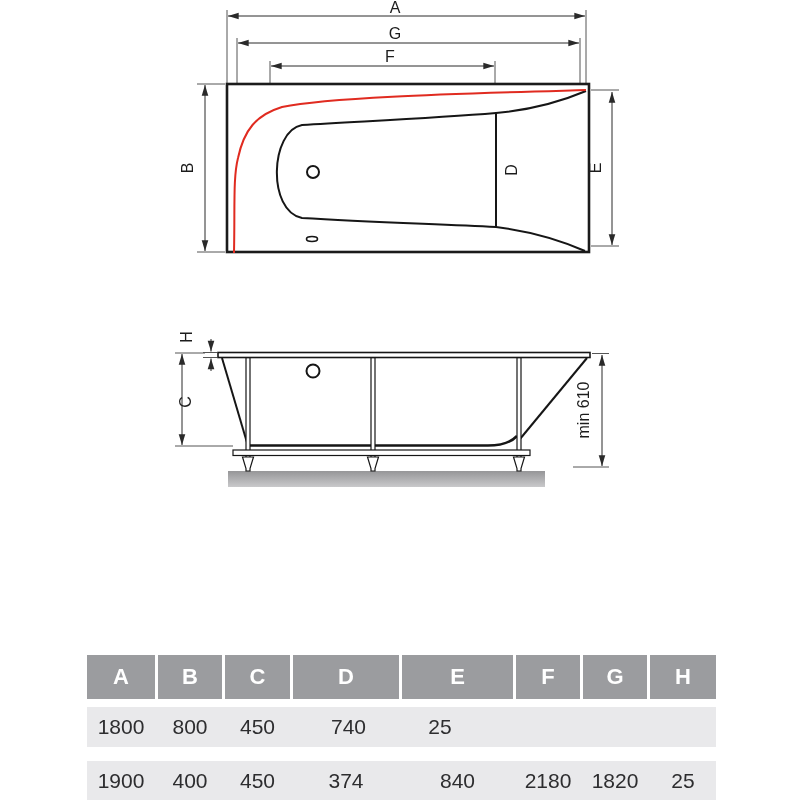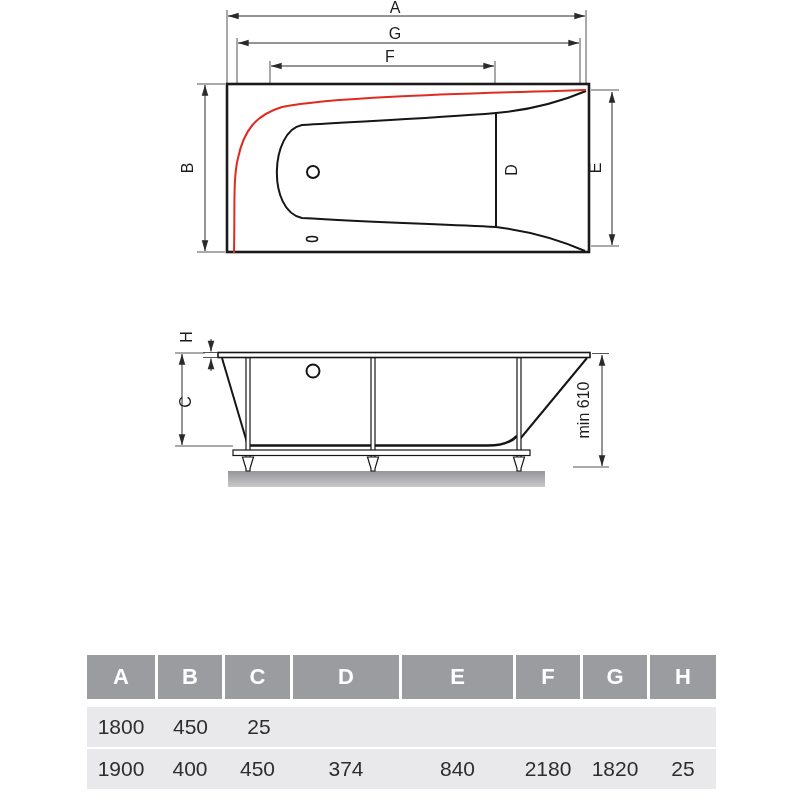--- a/index.html
+++ b/index.html
@@ -8,21 +8,21 @@
   svg{position:absolute;left:0;top:0;}
   svg text{font-family:"Liberation Sans", sans-serif;fill:#1c1c1c;}
   .dimtext{font-size:16px;}
   .mintext{font-size:16px;}
 
   
   .spec-table{position:absolute;left:87px;top:655px;width:629px;}
   .thead{display:flex;gap:3px;height:44px;margin-bottom:8px;}
   .hcell{background:#9b9c9f;color:#ffffff;display:flex;align-items:center;justify-content:center;
          font-size:22px;font-weight:bold;}
-  .trow{display:flex;gap:3px;height:40px;background:#e9e9eb;margin-bottom:2px;}
+  .trow{display:flex;gap:3px;height:40px;background:#e9e9eb;margin-bottom:14px;}
   .dcell{display:flex;align-items:center;justify-content:center;font-size:21px;color:#2d2d2f;}
   .c0{width:68px;} .c1{width:64px;} .c2{width:65px;} .c3{width:106px;}
   .c4{width:111px;} .c5{width:64px;} .c6{width:64px;} .c7{width:66px;}
 </style>
 </head>
 <body>
 
 <div id="stage">
 
   <svg width="800" height="520" viewBox="0 0 800 520">
@@ -136,21 +136,23 @@
       <div class="hcell c1">B</div>
       <div class="hcell c2">C</div>
       <div class="hcell c3">D</div>
       <div class="hcell c4">E</div>
       <div class="hcell c5">F</div>
       <div class="hcell c6">G</div>
       <div class="hcell c7">H</div>
     </div>
     <div class="trow">
       <div class="dcell c0">1800</div>
+      <div class="dcell c1">800</div>
       <div class="dcell c2">450</div>
+      <div class="dcell c4">740</div>
       <div class="dcell c7">25</div>
     </div>
     <div class="trow">
       <div class="dcell c0">1900</div>
       <div class="dcell c1">400</div>
       <div class="dcell c2">450</div>
       <div class="dcell c3">374</div>
       <div class="dcell c4">840</div>
       <div class="dcell c5">2180</div>
       <div class="dcell c6">1820</div>

